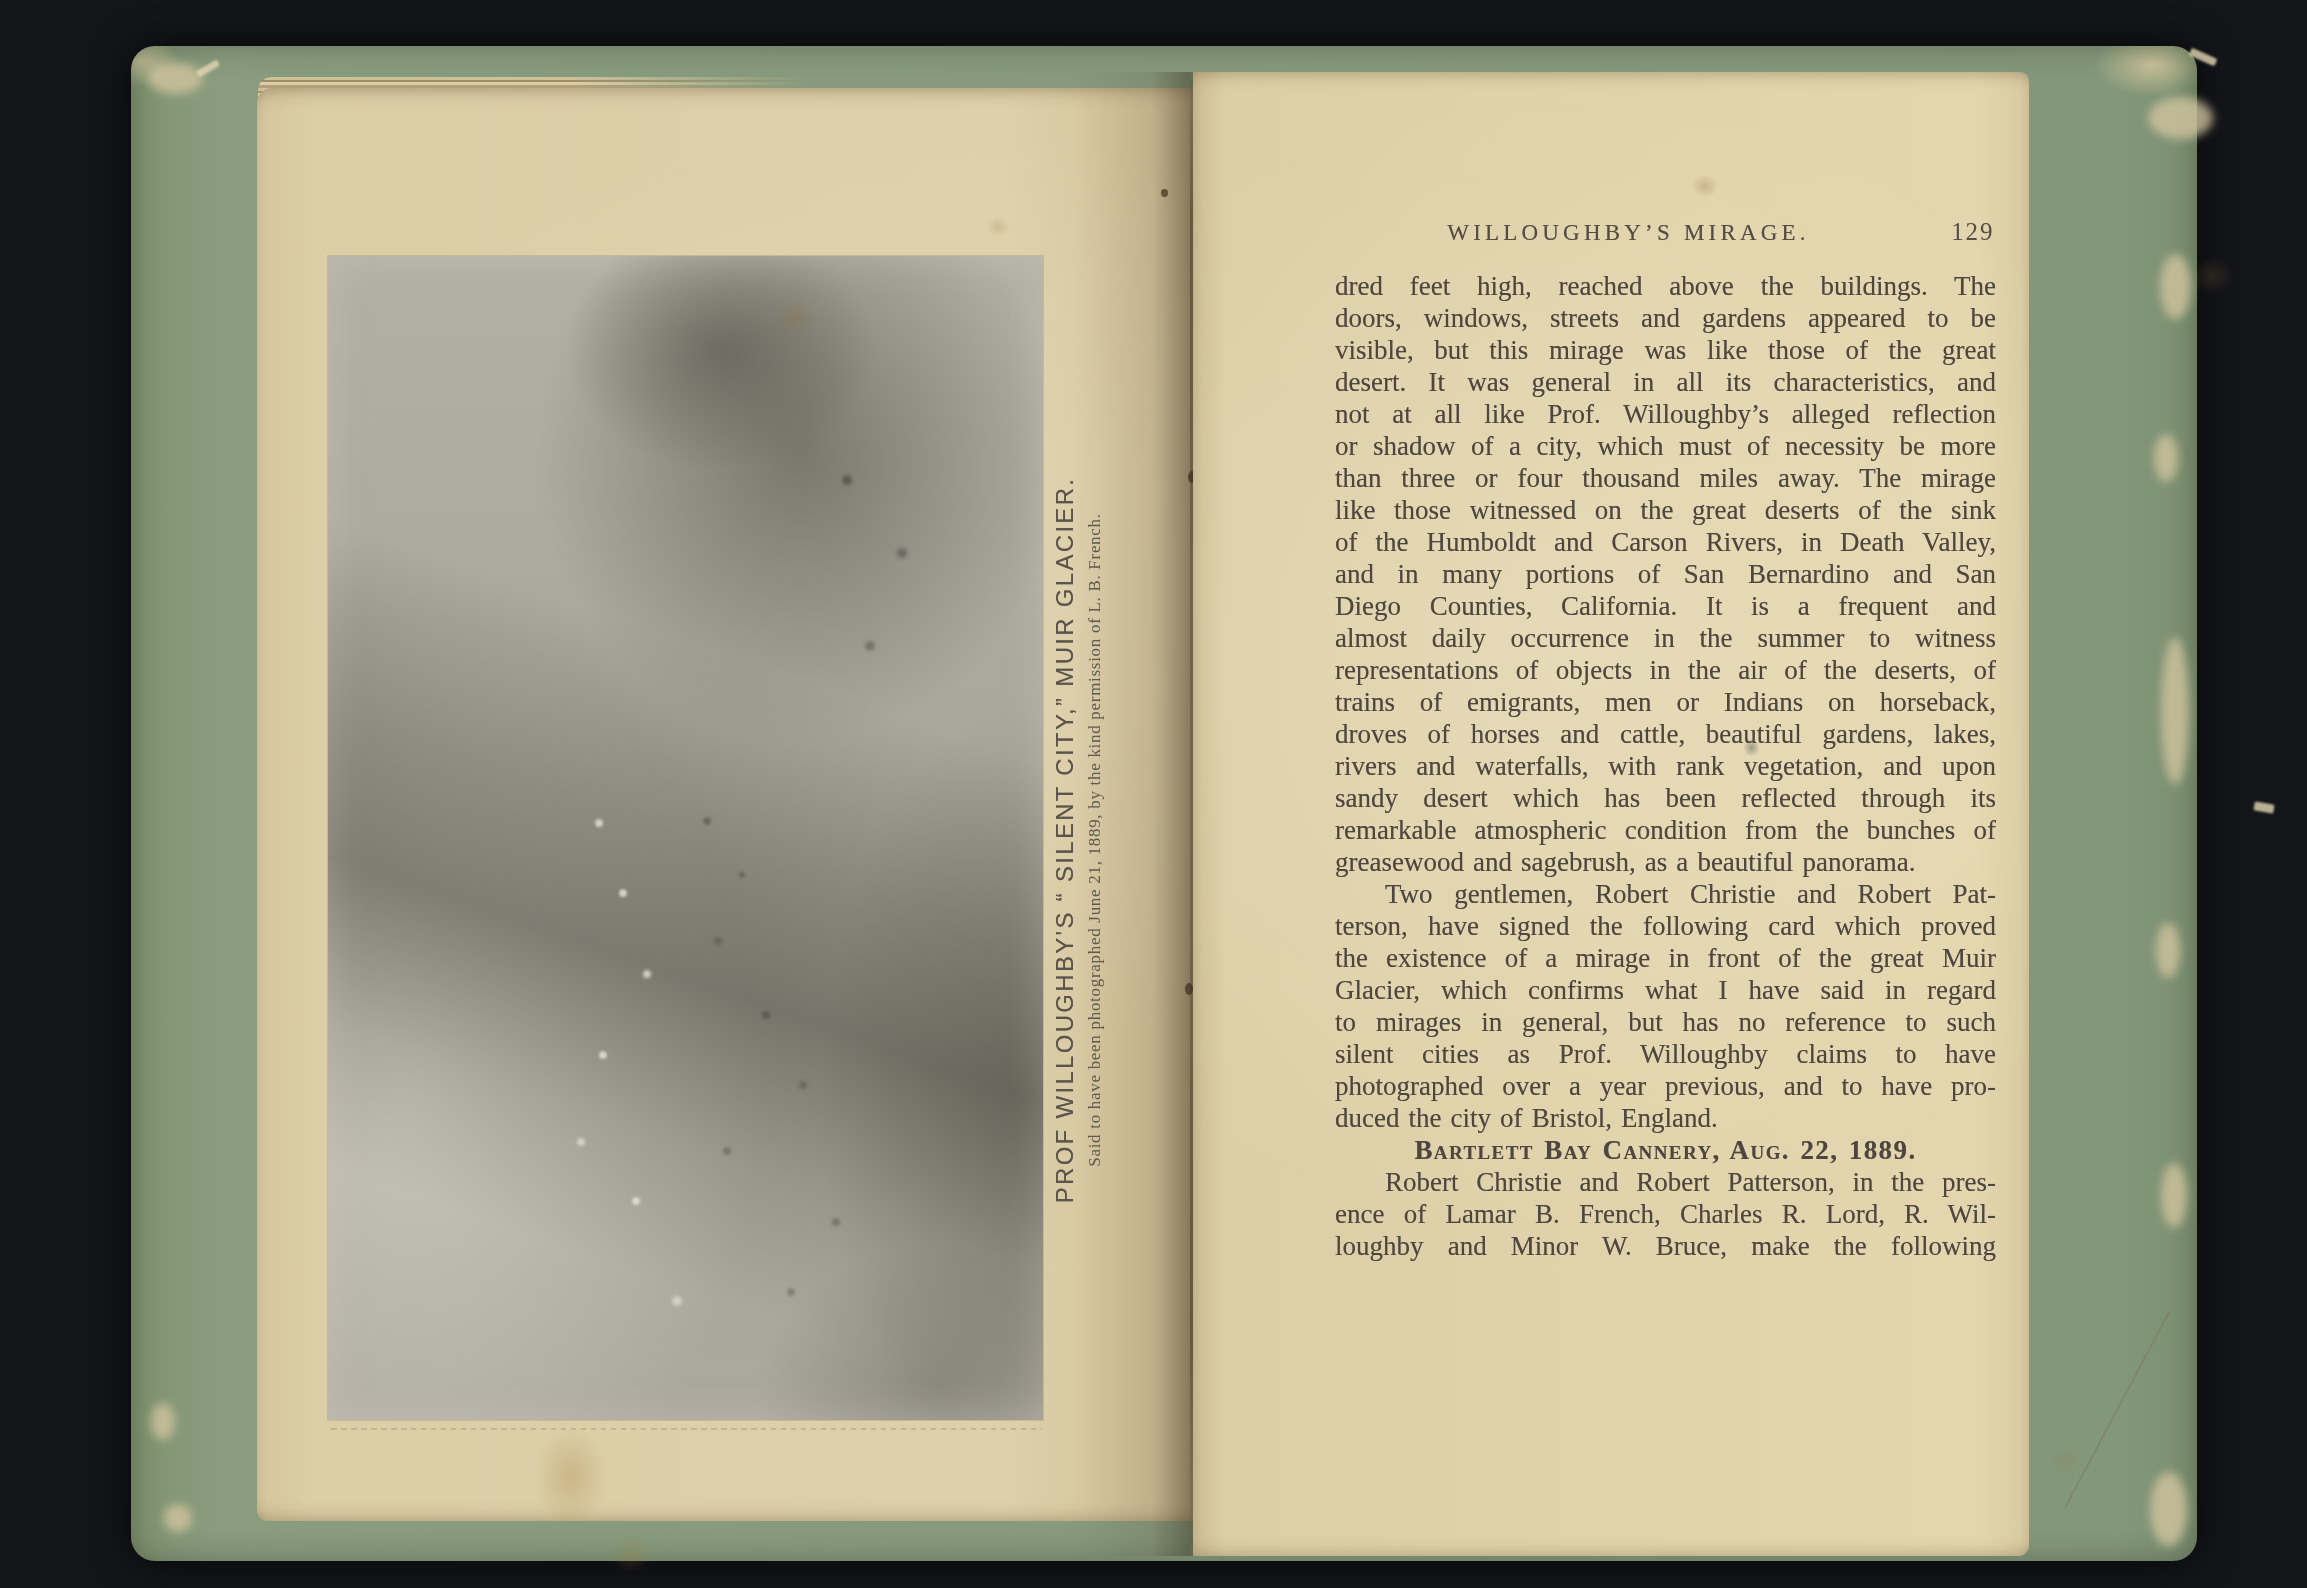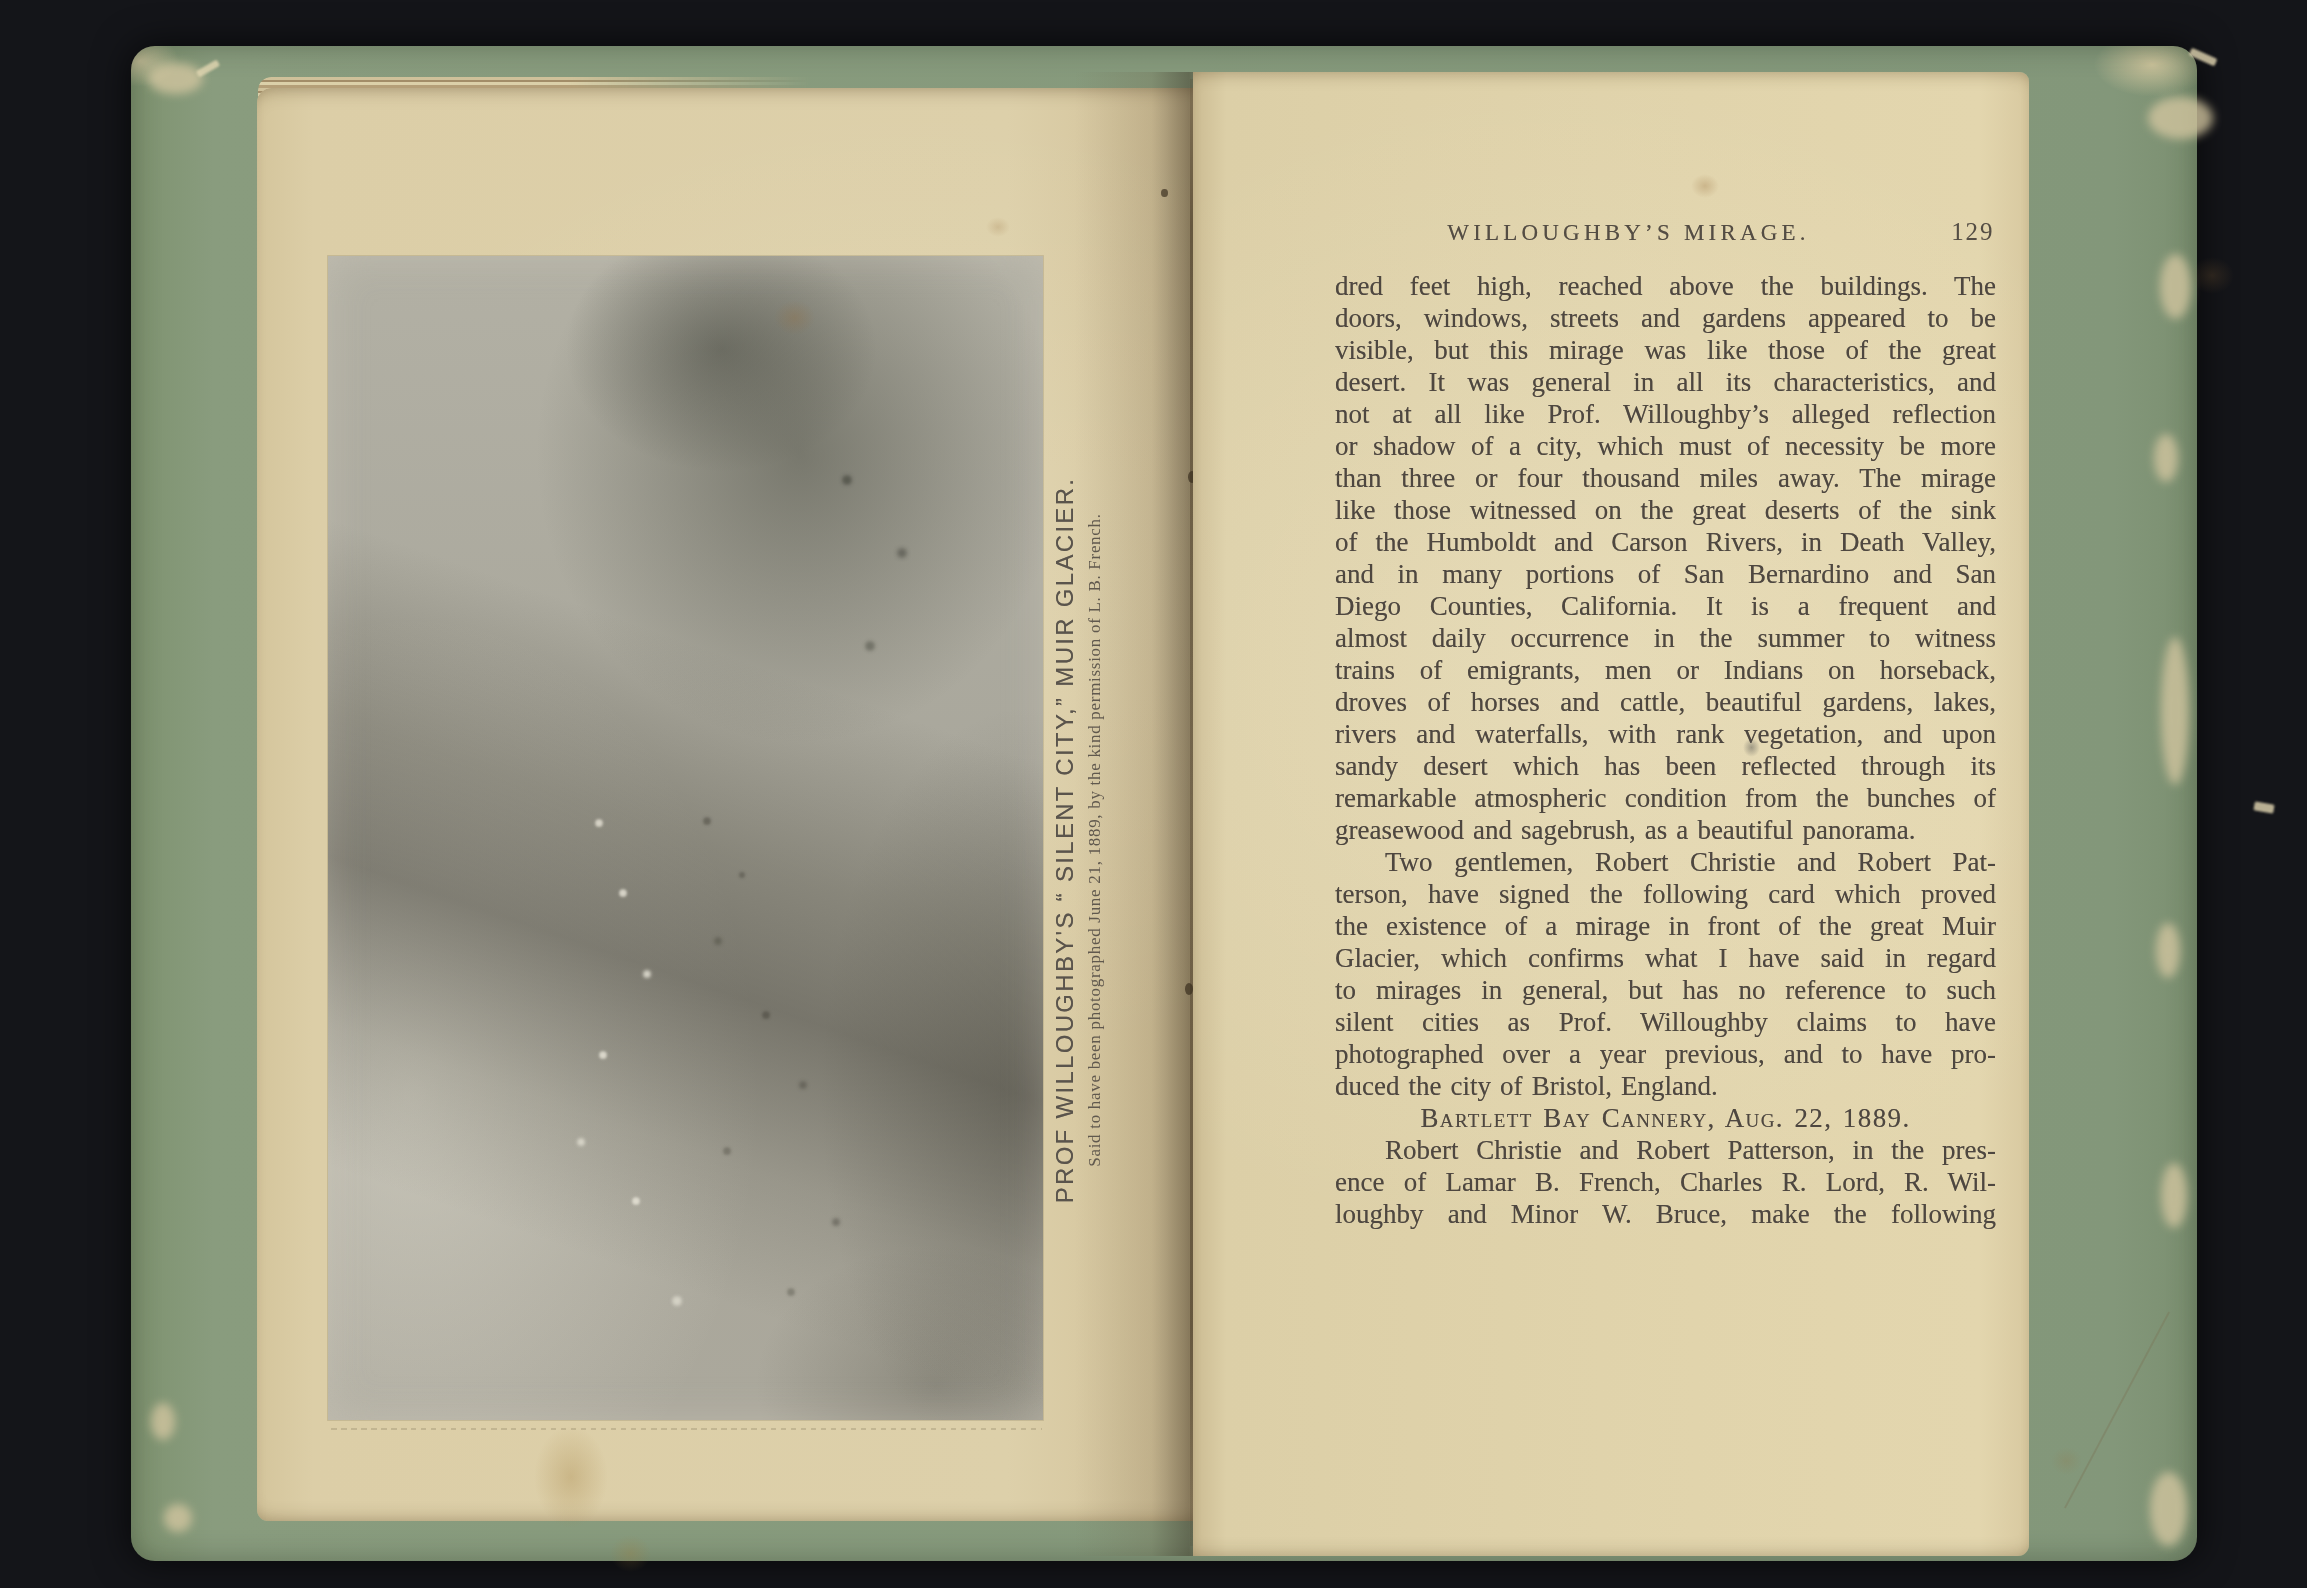--- a/index.html
+++ b/index.html
@@ -134,21 +134,21 @@
   }
   .page-num{position:absolute;right:1.8px;top:-1.8px;font-size:25px;letter-spacing:1.8px;}
   .text-block{
     position:absolute;left:142px;top:198px;width:661px;
     font-size:27px;line-height:32px;color:#4e4740;word-spacing:2.3px;
     text-shadow:0 0 0.6px rgba(78,72,64,.5);
   }
   .line{text-align:justify;text-align-last:justify;height:32px;overflow:visible;}
   .line.end{text-align-last:auto;}
   .line.ind{text-indent:50px;}
-  .line.dateline{text-align:right;text-align-last:center;font-variant:small-caps;letter-spacing:1.4px;}
+  .line.dateline{text-align:right;text-align-last:center;font-variant:small-caps;letter-spacing:1.4px;font-weight:bold;}
   
   .stain{position:absolute;border-radius:50%;pointer-events:none;}
   .scratch{position:absolute;background:rgba(120,105,75,.3);pointer-events:none;filter:blur(0.6px);}
 </style>
 </head>
 <body>
 
 <div class="stage">
   <div class="book">
 
@@ -203,20 +203,21 @@
           <div class="line ">visible, but this mirage was like those of the great</div>
           <div class="line ">desert.  It was general in all its characteristics, and</div>
           <div class="line ">not at all like Prof. Willoughby’s alleged reflection</div>
           <div class="line ">or shadow of a city, which must of necessity be more</div>
           <div class="line ">than three or four thousand miles away.  The mirage</div>
           <div class="line ">like those witnessed on the great deserts of the sink</div>
           <div class="line ">of the Humboldt and Carson Rivers, in Death Valley,</div>
           <div class="line ">and in many portions of San Bernardino and San</div>
           <div class="line ">Diego Counties, California.  It is a frequent and</div>
           <div class="line ">almost daily occurrence in the summer to witness</div>
+          <div class="line ">representations of objects in the air of the deserts, of</div>
           <div class="line ">trains of emigrants, men or Indians on horseback,</div>
           <div class="line ">droves of horses and cattle, beautiful gardens, lakes,</div>
           <div class="line ">rivers and waterfalls, with rank vegetation, and upon</div>
           <div class="line ">sandy desert which has been reflected through its</div>
           <div class="line ">remarkable atmospheric condition from the bunches of</div>
           <div class="line end">greasewood and sagebrush, as a beautiful panorama.</div>
           <div class="line ind">Two gentlemen, Robert Christie and Robert Pat-</div>
           <div class="line ">terson, have signed the following card which proved</div>
           <div class="line ">the existence of a mirage in front of the great Muir</div>
           <div class="line ">Glacier, which confirms what I have said in regard</div>

